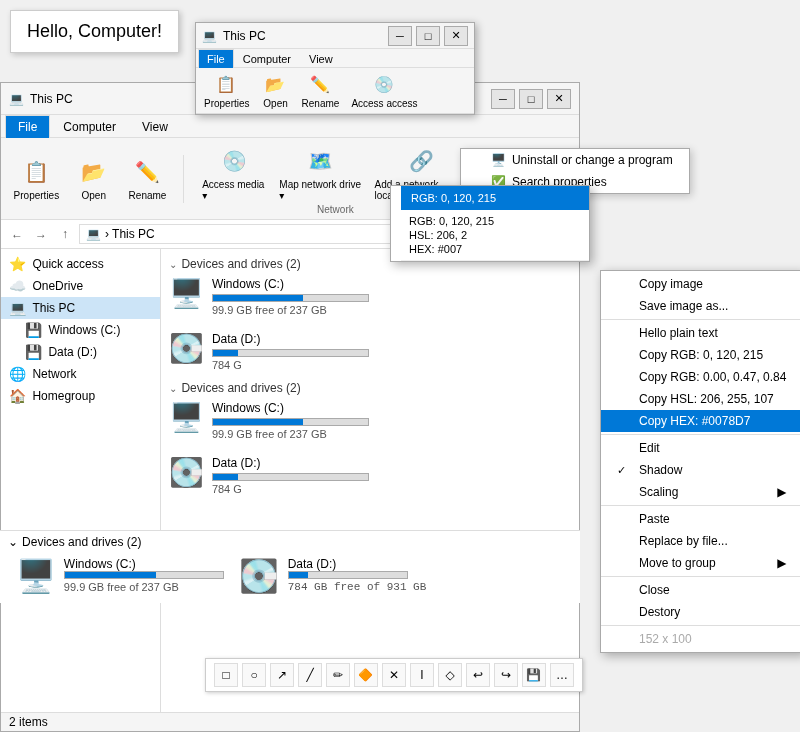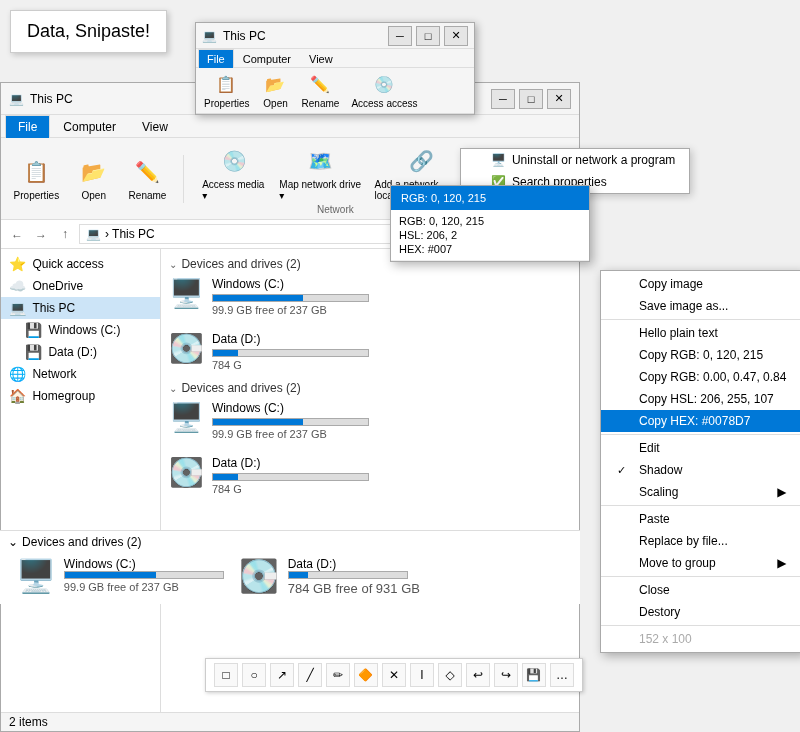--- a/index.html
+++ b/index.html
@@ -298,20 +298,21 @@
     
     .color-picker-popup {
       position: absolute;
       top: 185px;
       left: 390px;
       background: white;
       border: 1px solid #aaa;
       box-shadow: 3px 3px 10px rgba(0,0,0,0.3);
       z-index: 30;
       min-width: 200px;
+      padding-left: 10px;
     }
     .color-picker-header {
       background: #0078d7;
       padding: 6px 10px;
       display: flex;
       align-items: center;
       gap: 8px;
     }
     .color-values {
       padding: 4px 8px;
@@ -374,21 +375,21 @@
       border: 1px solid #ddd;
       cursor: pointer;
       font-size: 12px;
       background: #f9f9f9;
     }
   </style>
 </head>
 <body>
 
 <div class="snipaste-hello">
-  <span>Data, Snipaste!</span>
+  <span>Hello, Computer!</span>
 </div>
 
 <div class="explorer-window">
 
   <div class="title-bar">
     <div class="title-bar-left">
       <span>💻</span>
       <span>This PC</span>
     </div>
     <div class="title-bar-controls">
@@ -581,21 +582,21 @@
         <div style="font-size:11px;color:#555;">99.9 GB free of 237 GB</div>
       </div>
     </div>
     <div style="display:flex;align-items:flex-start;gap:8px;">
       <span style="font-size:32px;">💽</span>
       <div>
         <div style="font-size:12px;">Data (D:)</div>
         <div style="height:8px;width:120px;background:#ddd;border:1px solid #aaa;margin-bottom:2px;">
           <div style="width:16%;height:100%;background:#0078d7;"></div>
         </div>
-        <div style="font-size:13px;color:#555;">784 GB free of 931 GB</div>
+        <div style="font-size:11px;color:#555;font-family:Liberation Mono, monospace;">784 GB free of 931 GB</div>
       </div>
     </div>
   </div>
 </div>
 
 <div class="snipaste-toolbar" style="bottom:40px;left:205px;">
   <div class="tool-btn">□</div>
   <div class="tool-btn">○</div>
   <div class="tool-btn">↗</div>
   <div class="tool-btn">╱</div>
@@ -646,21 +647,21 @@
         <div>Access access</div>
       </div>
     </div>
   </div>
 </div>
 
 <div style="position:absolute;top:148px;left:460px;background:white;border:1px solid #aaa;
             box-shadow:2px 2px 8px rgba(0,0,0,0.2);z-index:25;min-width:230px;">
   <div style="padding:4px 8px 4px 30px;font-size:12px;cursor:pointer;display:flex;align-items:center;gap:6px;">
     <span>🖥️</span>
-    <span>Uninstall or network a program</span>
+    <span>Uninstall or change a program</span>
   </div>
   <div style="padding:4px 8px 4px 30px;font-size:12px;cursor:pointer;display:flex;align-items:center;gap:6px;">
     <span>✅</span>
     <span>Search properties</span>
   </div>
 </div>
 
 <div class="color-picker-popup">
   <div class="color-picker-header">
     <div style="display:flex;flex-direction:column;gap:1px;">

